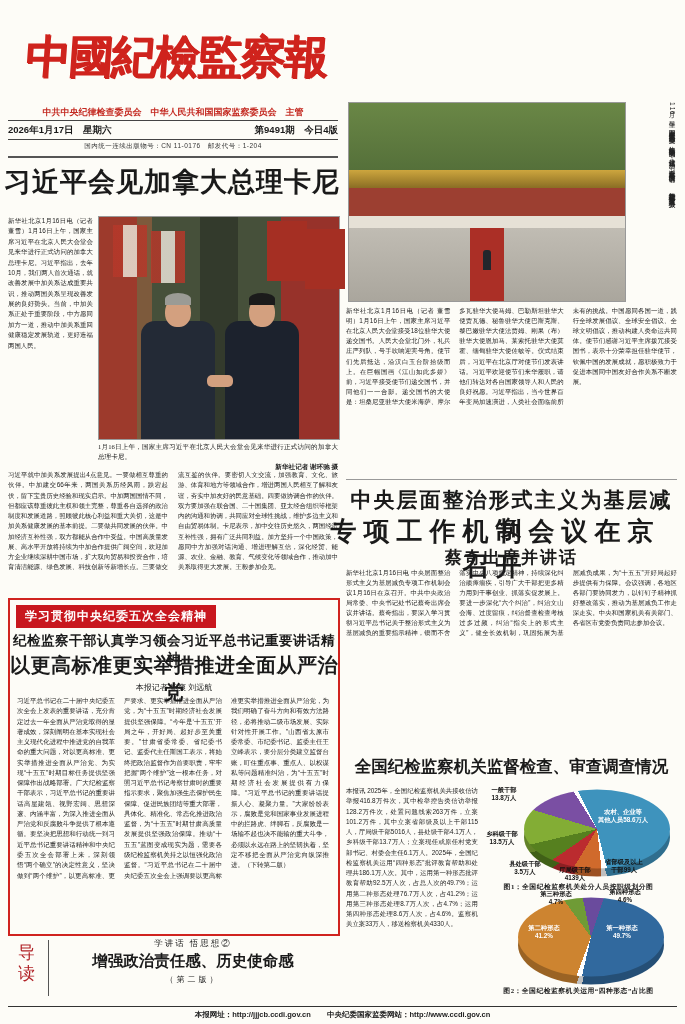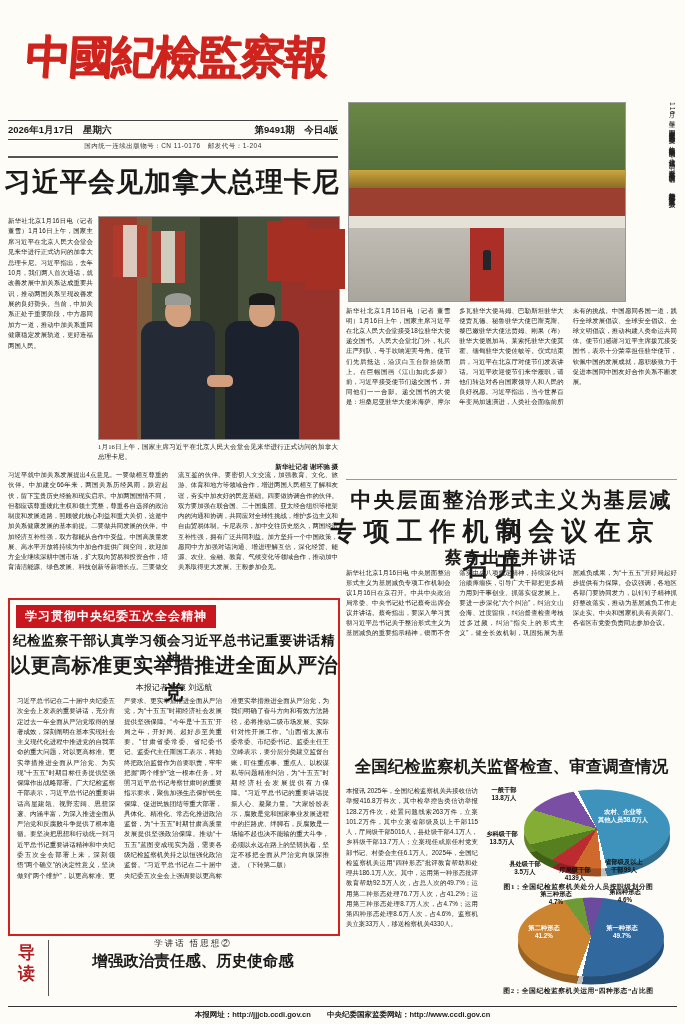--- a/index.html
+++ b/index.html
@@ -42,21 +42,21 @@
   #special-tag{position:absolute;left:6px;top:5px;background:#c8171e;color:#fff;
      font-size:12px;font-weight:bold;padding:3px 9px;letter-spacing:1px;text-align:right;}
   #special-kicker{position:absolute;left:0;top:32px;width:100%;font-size:13.5px;font-weight:900;letter-spacing:.5px;}
   #special-title{position:absolute;left:0;top:52px;width:100%;font-size:20px;font-weight:900;letter-spacing:.5px;}
   #special-byline{position:absolute;left:0;top:82px;width:100%;font-size:8px;color:#222;}
   #special-body{position:absolute;left:7px;top:96px;width:312px;height:230px;font-size:6.5px;
      line-height:1.58;column-count:3;column-gap:9px;color:#222;}
 
   
   #digest{left:8px;top:938px;width:330px;height:64px;}
-  #digest-label{position:absolute;left:10px;top:4px;width:19px;font-size:17px;font-weight:700;
+  #digest-label{position:absolute;left:10px;top:4px;width:19px;font-size:17px;font-weight:400;
      color:#b01f24;line-height:1.25;}
   #digest-divider{position:absolute;left:40px;top:2px;width:1px;height:56px;background:#555;}
   #digest-series{position:absolute;left:50px;top:0;width:270px;font-size:8.5px;letter-spacing:2px;color:#222;}
   #digest-title{position:absolute;left:50px;top:13px;width:270px;font-size:15.5px;font-weight:900;}
   #digest-page{position:absolute;left:50px;top:36px;width:270px;font-size:8px;letter-spacing:3px;color:#222;}
 
   
   #footer-rule{left:8px;top:1006px;width:669px;height:1px;background:#333;}
   #page-footer{left:0;top:1010px;width:685px;font-size:7.5px;font-weight:bold;color:#222;}
   .furl{margin:0 7px;}
@@ -108,20 +108,21 @@
   #p2-3{left:52px;top:0px;width:48px;}
   #p2-2{left:40px;top:34px;width:48px;}
   #p2-1{left:118px;top:34px;width:48px;}
 </style>
 </head>
 <body>
 
 <div id="page">
 
   <div id="mast-title" class="abs">中國紀檢監察報</div>
+  <div id="mast-sup" class="abs ctr">中共中央纪律检查委员会　中华人民共和国国家监察委员会　主管</div>
   <div class="abs rule" style="left:8px;top:120px;width:330px;"></div>
   <div id="mast-date-row" class="abs">
     <span id="mast-issue">第9491期　今日4版</span>
     <span>2026年1月17日　星期六</span>
   </div>
   <div class="abs rule" style="left:8px;top:139px;width:330px;"></div>
   <div id="mast-pub" class="abs ctr">国内统一连续出版物号：CN 11-0176　邮发代号：1-204</div>
   <div id="mast-bottomrule" class="abs"></div>
 
   <div id="lead-headline" class="abs ctr">习近平会见加拿大总理卡尼</div>
@@ -154,20 +155,21 @@
     <div id="special-title" class="ctr serif">以更高标准更实举措推进全面从严治党</div>
     <div id="special-byline" class="ctr">本报记者 鲍爽 刘远航</div>
     <div id="special-body" class="jus">习近平总书记在二十届中央纪委五次全会上发表的重要讲话，充分肯定过去一年全面从严治党取得的显著成效，深刻阐明在基本实现社会主义现代化进程中推进党的自我革命的重大问题，对以更高标准、更实举措推进全面从严治党、为实现“十五五”时期目标任务提供坚强保障作出战略部署。广大纪检监察干部表示，习近平总书记的重要讲话高屋建瓴、视野宏阔、思想深邃、内涵丰富，为深入推进全面从严治党和反腐败斗争提供了根本遵循。要坚决把思想和行动统一到习近平总书记重要讲话精神和中央纪委五次全会部署上来，深刻领悟“两个确立”的决定性意义，坚决做到“两个维护”，以更高标准、更严要求、更实举措推进全面从严治党，为“十五五”时期经济社会发展提供坚强保障。“今年是‘十五五’开局之年，开好局、起好步至关重要。”甘肃省委常委、省纪委书记、监委代主任斯国工表示，将始终把政治监督作为首要职责，牢牢把握“两个维护”这一根本任务，对照习近平总书记考察甘肃时的重要指示要求，聚焦加强生态保护民生保障、促进民族团结等重大部署，具体化、精准化、常态化推进政治监督，为“十五五”时期甘肃高质量发展提供坚强政治保障。推动“十五五”蓝图变成现实为题，需要各级纪检监察机关持之以恒强化政治监督。“习近平总书记在二十届中央纪委五次全会上强调要以更高标准更实举措推进全面从严治党，为我们明确了奋斗方向和有效方法路径，必将推动二级市场发展、实际针对性开展工作。”山西省太原市委常委、市纪委书记、监委主任王立峰表示，要分层分类建立监督台账，盯住重点事、重点人、以权谋私等问题精准纠治，为“十五五”时期经济社会发展提供有力保障。“习近平总书记的重要讲话提振人心、凝聚力量。”大家纷纷表示，腐败是党和国家事业发展进程中的拦路虎、绊脚石，反腐败是一场输不起也决不能输的重大斗争，必须以永远在路上的坚韧执着，坚定不移把全面从严治党向纵深推进。（下转第二版）</div>
   </div>
 
   <div id="digest" class="abs">
     <div id="digest-label">导读</div>
     <div id="digest-divider"></div>
     <div id="digest-series" class="ctr serif">学讲话 悟思想②</div>
     <div id="digest-title" class="ctr serif">增强政治责任感、历史使命感</div>
+    <div id="digest-page" class="ctr serif">（第二版）</div>
   </div>
 
 
   <div id="envoys-photo" class="abs">
     <div class="ph-band" style="top:0;height:34%;background:linear-gradient(#6a8746,#55703a);"></div>
     <div class="ph-band" style="top:34%;height:9%;background:linear-gradient(#cda63e,#8a6d24);"></div>
     <div class="ph-band" style="top:43%;height:14%;background:#9c3f31;"></div>
     <div class="ph-band" style="top:57%;height:6%;background:#e6e1d6;"></div>
     <div class="ph-band" style="top:63%;height:37%;background:linear-gradient(#c0bcb3,#aaa69d);"></div>
     <div style="position:absolute;left:44%;top:63%;width:12%;height:37%;background:#ab2f26;"></div>

